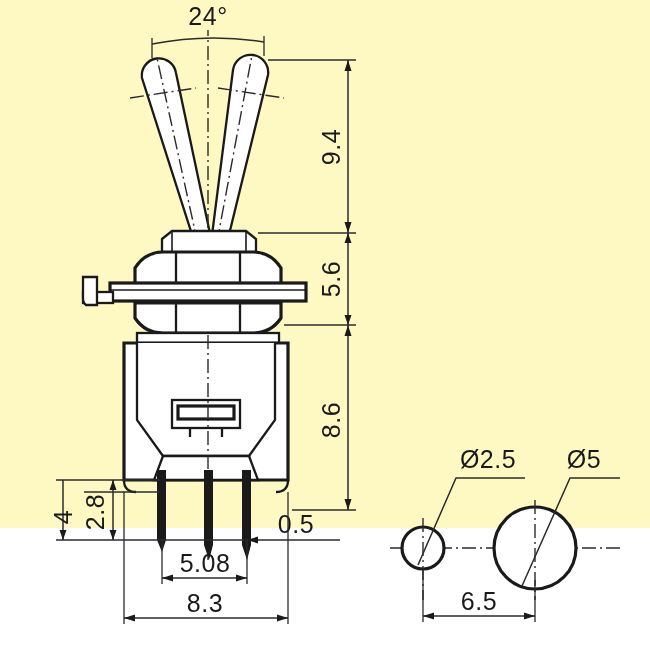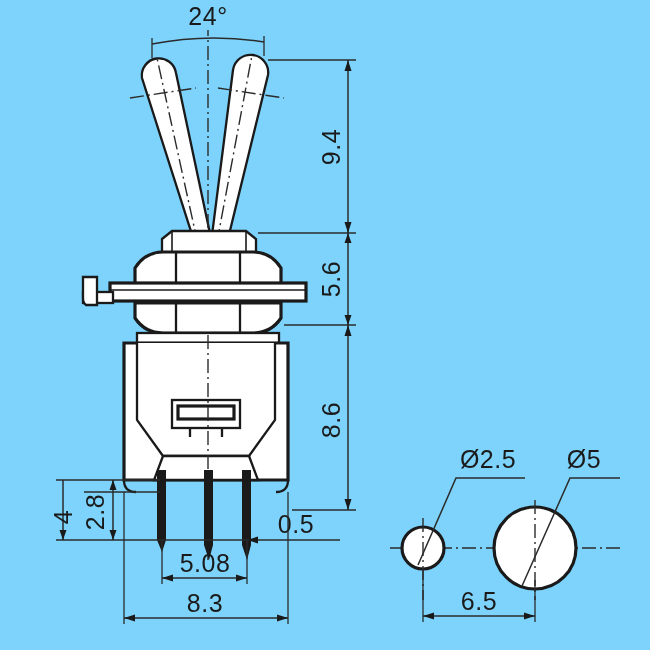--- a/index.html
+++ b/index.html
@@ -1,18 +1,18 @@
 <!DOCTYPE html>
 <html><head>
 <meta charset="utf-8">
 <style>
   html,body{margin:0;padding:0;background:#ffffff;}
   body{width:650px;height:650px;overflow:hidden;
        font-family:"Liberation Sans","DejaVu Sans",sans-serif;}
-  #stage{position:relative;width:650px;height:650px;background:#7dd3fc;}
+  #stage{position:relative;width:650px;height:528px;background:#fef9c3;}
   svg{display:block;position:absolute;top:0;left:0;}
   text{font-family:"Liberation Sans","DejaVu Sans",sans-serif;fill:#1a1a1a;}
   .dimtxt{font-size:25px;font-weight:400;letter-spacing:0.5px;}
   .ln{stroke:#1a1a1a;fill:none;}
   .thick{stroke-width:3.2;}
   .med{stroke-width:2.3;}
   .thin{stroke-width:1.6;}
   .hair{stroke-width:1.3;}
   .dimline{stroke:#2b2b2b;stroke-width:1.5;fill:none;}
   .extline{stroke:#2b2b2b;stroke-width:1.3;fill:none;}

